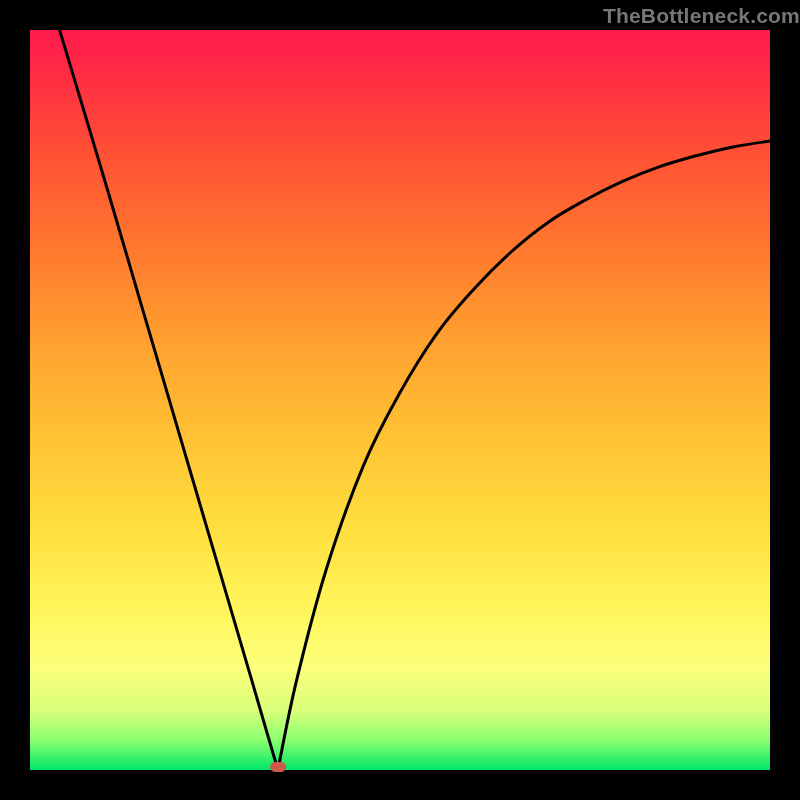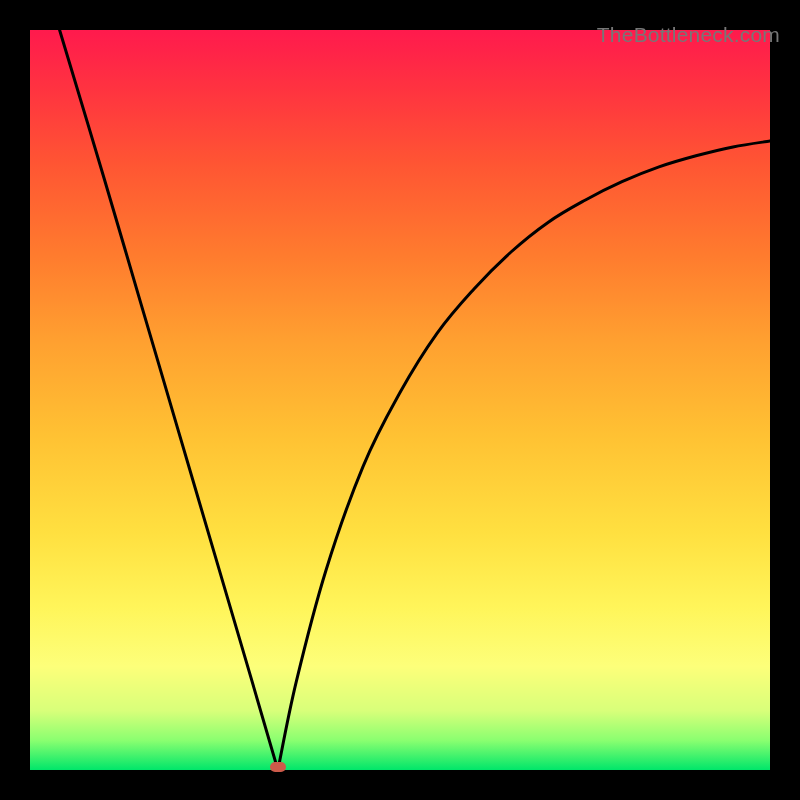--- a/index.html
+++ b/index.html
@@ -34,27 +34,26 @@
       #fff55a 78%,
       #fdff7a 86%,
       #d8ff7a 92%,
       #8aff70 96%,
       #00e66a 100%
     );
   }
   .watermark {
     position: absolute;
     top: 4px;
-    right: 20px;
+    right: 0;
     color: #777;
     font-size: 21px;
-    font-weight: 400;
+    font-weight: 700;
     letter-spacing: 0.2px;
     z-index: 5;
-    margin-top: 19px;
   }
   svg.curve {
     position: absolute;
     left: 0;
     top: 0;
     width: 740px;
     height: 740px;
     z-index: 2;
   }
   .marker {

